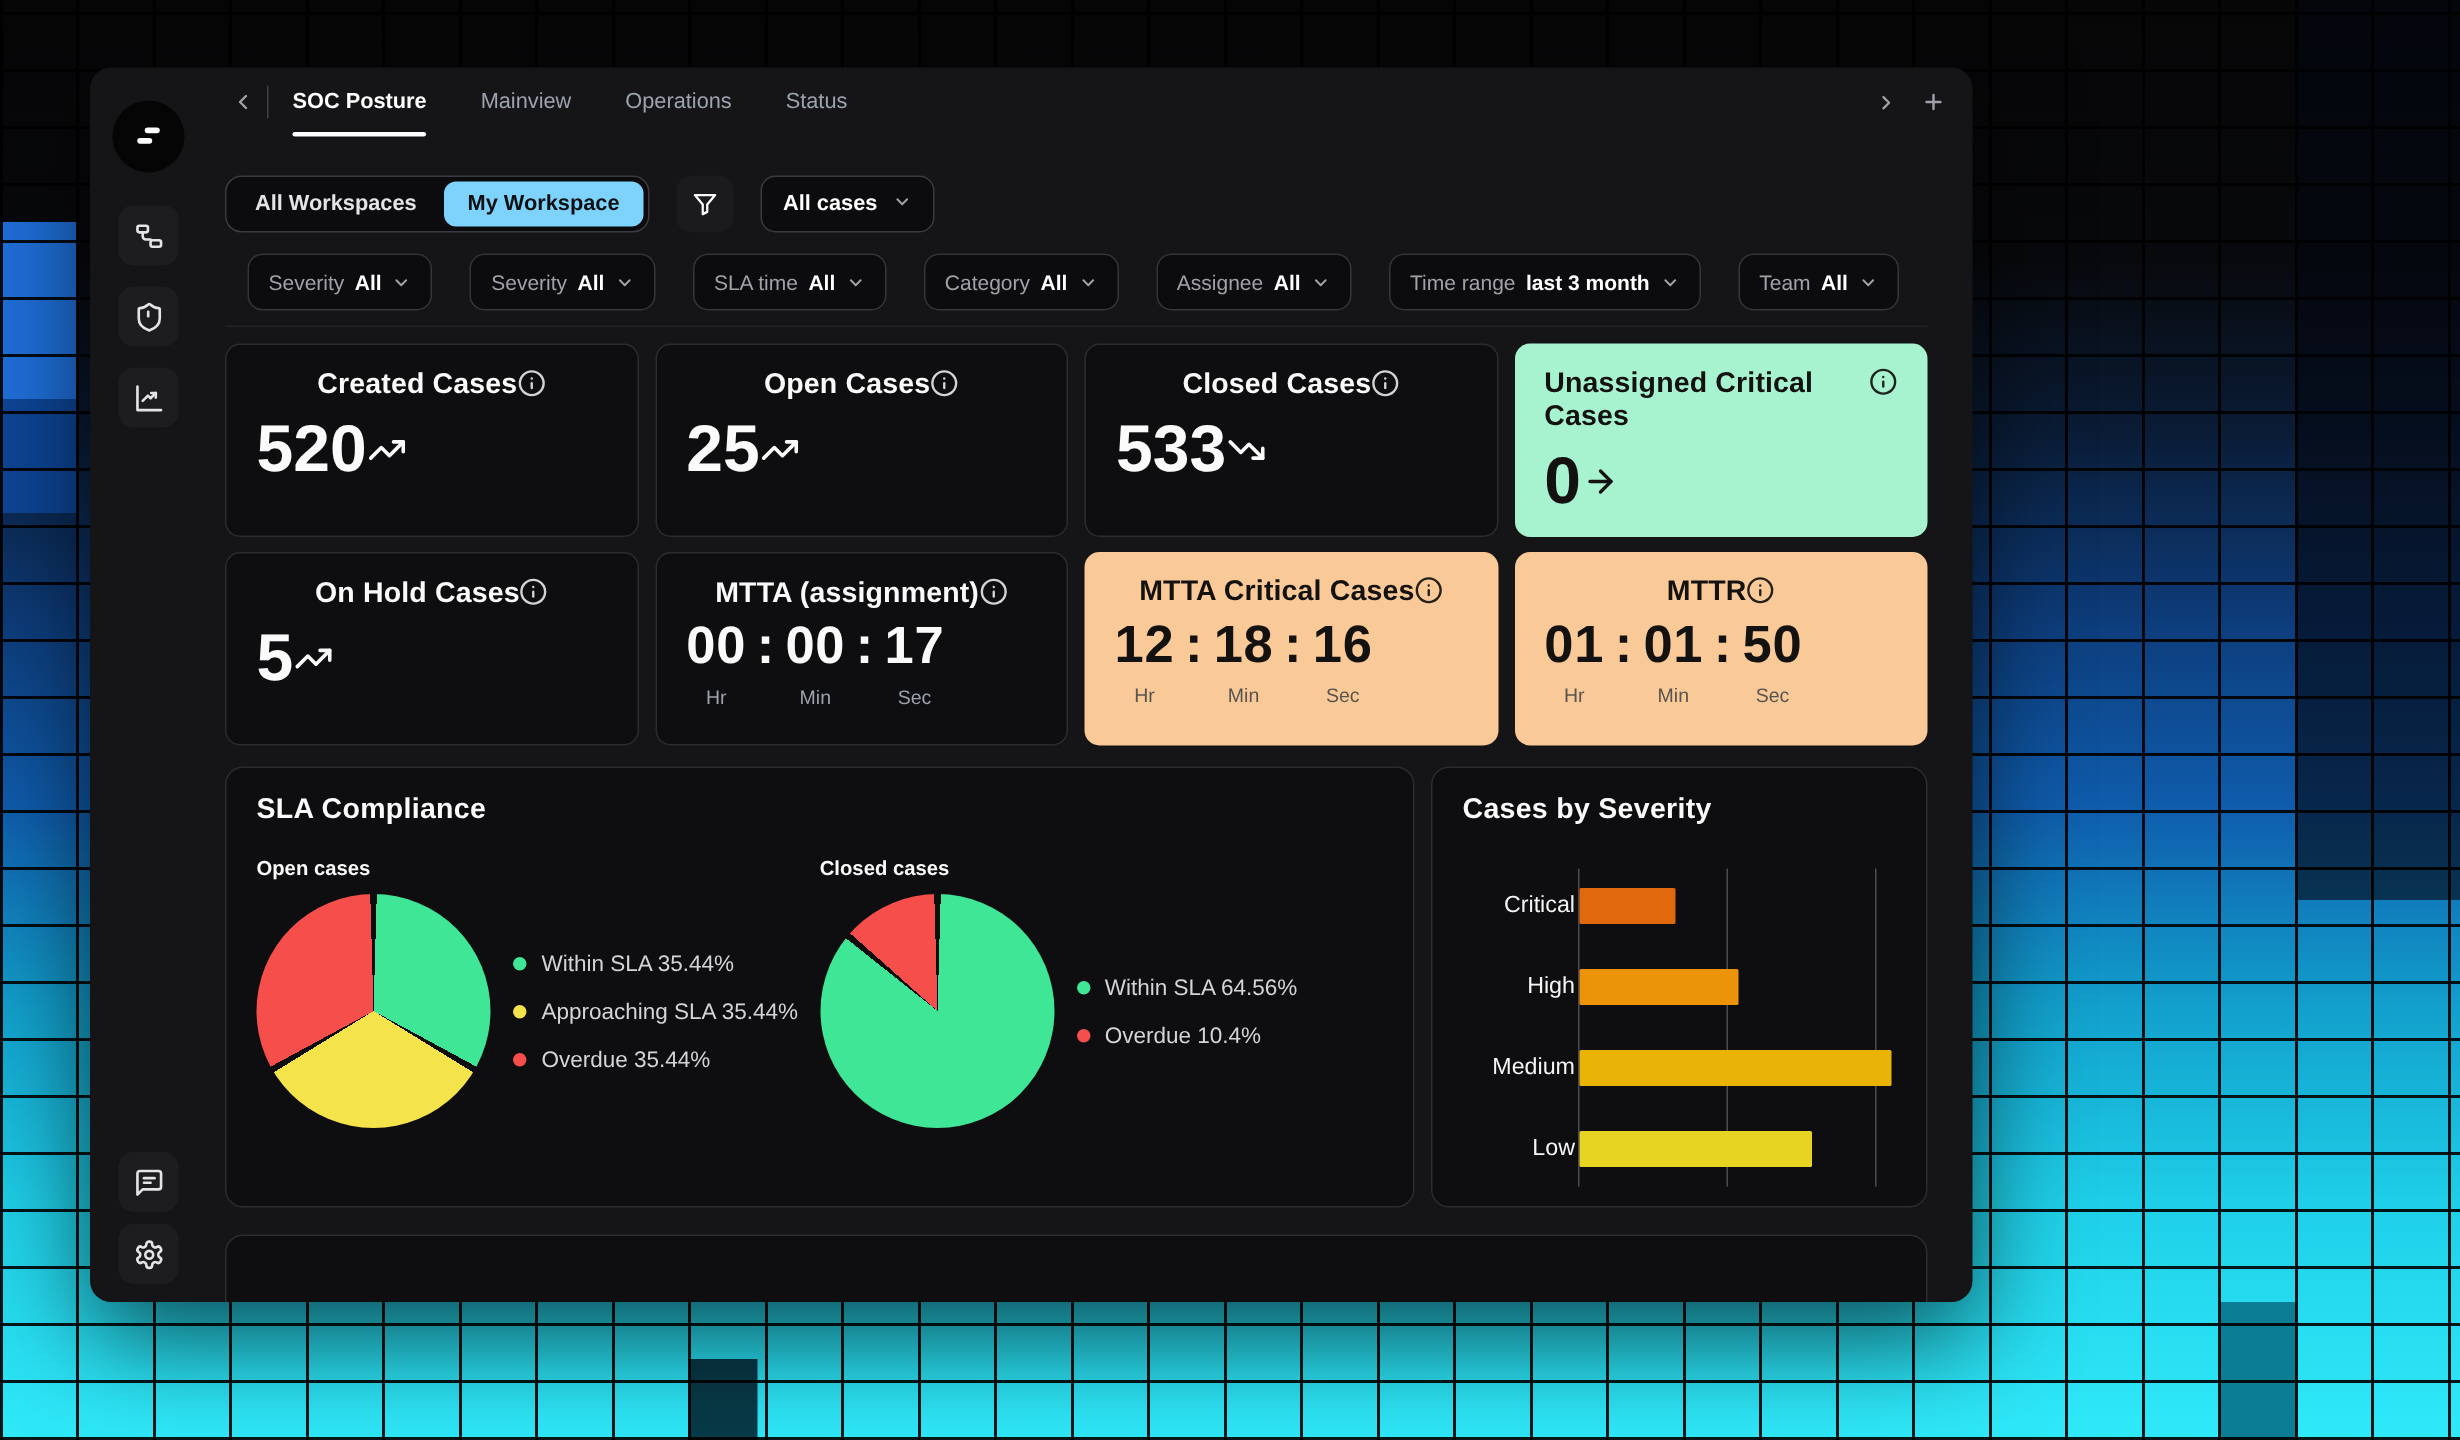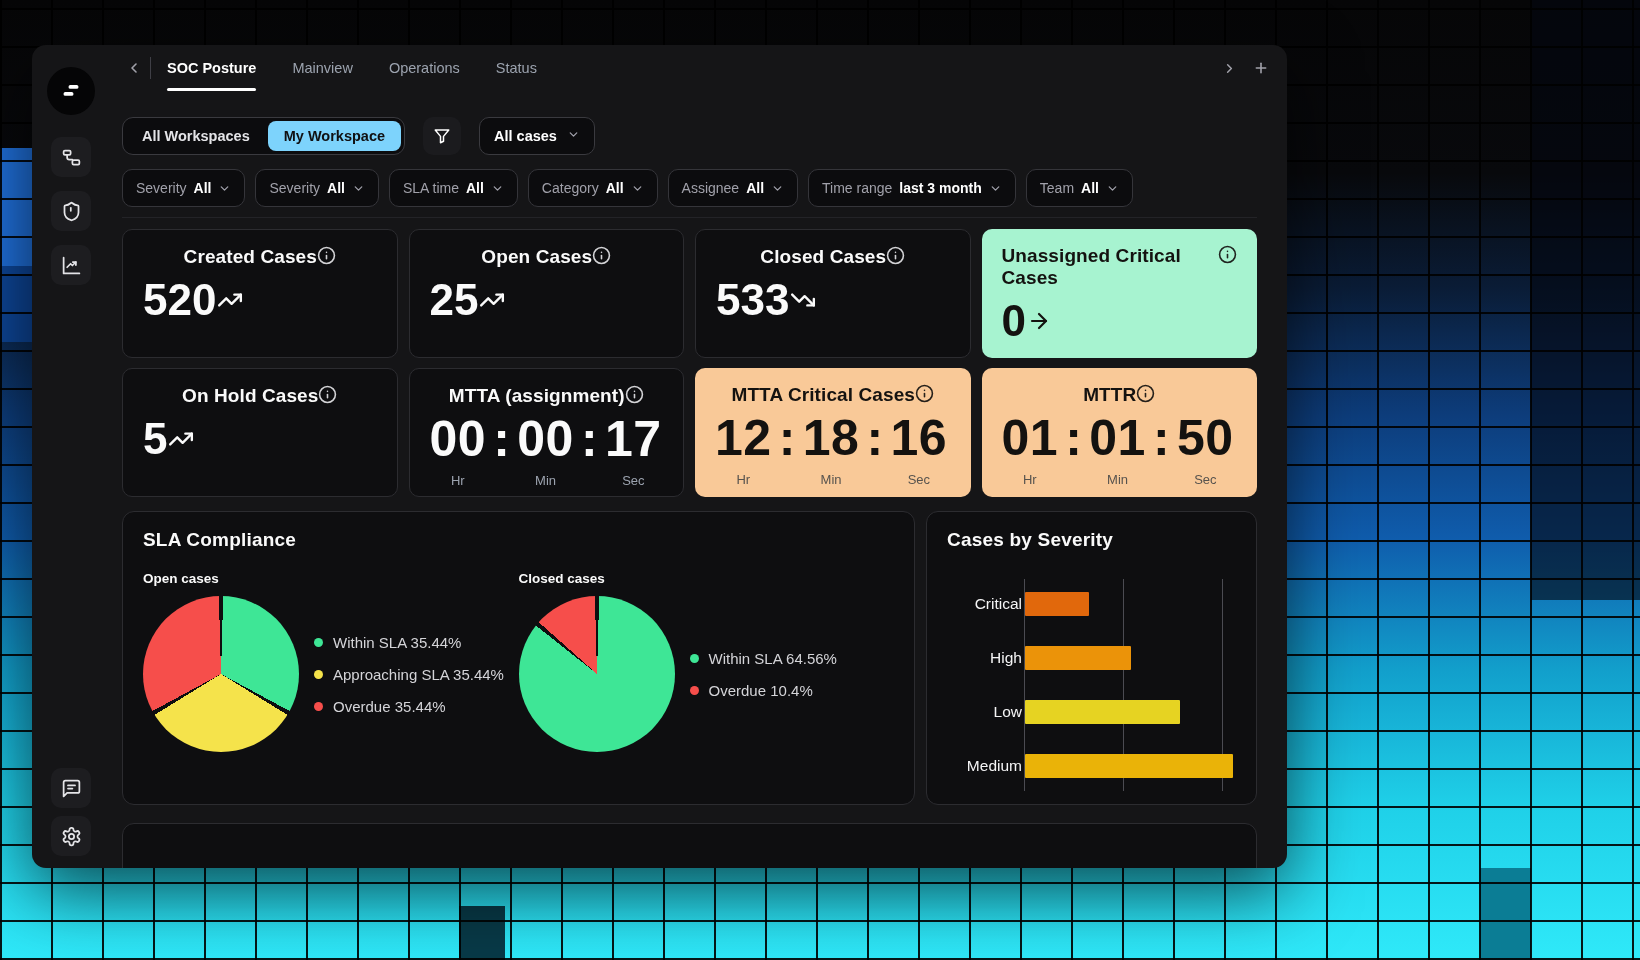--- a/index.html
+++ b/index.html
@@ -15,21 +15,21 @@
   .p2 { left:0; top:266px; width:51px; height:76px; background:#0d4596; }
   .p3 { left:459px; top:906px; width:46px; height:54px; background:#083a48; }
   .p4 { left:1480px; top:868px; width:51px; height:92px; background:#0b7d95; }
   .p5 { right:0; top:0; width:109px; height:600px; background:rgba(3,7,16,0.62); }
   .bg-grid { position:absolute; inset:0;
     background:
       repeating-linear-gradient(90deg, rgba(0,0,0,.9) 0 2px, transparent 2px 51px),
       repeating-linear-gradient(0deg, rgba(0,0,0,.9) 0 2px, transparent 2px 38px); }
 
   
-  .window { position:absolute; left:32px; top:45px; width:1255px; height:823px;
+  .window { position:absolute; left:60px; top:45px; width:1255px; height:823px;
     background:#151517; border-radius:14px; overflow:hidden; display:flex;
     box-shadow:0 24px 70px rgba(0,0,0,.65); color:#fafafa; }
 
   
   .sidebar { width:78px; flex:0 0 78px; display:flex; flex-direction:column;
     align-items:center; padding:22px 0 12px; }
   .logo { width:48px; height:48px; border-radius:50%; background:#050506;
     display:flex; align-items:center; justify-content:center; cursor:pointer; }
   .side-nav { margin-top:22px; display:flex; flex-direction:column; gap:14px; }
   .side-btn { width:40px; height:40px; border:none; border-radius:10px; background:#1d1d20;
@@ -64,21 +64,21 @@
   .icon-btn { width:38px; height:38px; border:none; border-radius:10px; background:#1b1b1e;
     color:#fff; display:flex; align-items:center; justify-content:center; cursor:pointer; }
   .dropdown { display:flex; align-items:center; gap:10px; height:38px; padding:0 14px;
     background:#0c0c0e; border:1px solid #3a3a3f; border-radius:10px; color:#fff;
     font-size:14.5px; font-weight:600; cursor:pointer; font-family:inherit; }
   .dropdown svg, .pill svg { color:#a1a1aa; }
 
   .filters-row2 { display:flex; gap:10px; margin-top:14px; }
   .pill { display:flex; align-items:center; gap:7px; height:38px; padding:0 13px;
     background:#0c0c0e; border:1px solid #35353a; border-radius:10px; cursor:pointer;
-    font-family:inherit; white-space:nowrap; }
+    font-family:inherit; white-space:nowrap;margin-left:15px; }
   .pill-label { color:#a1a1aa; font-size:14px; }
   .pill-value { color:#fff; font-size:14px; font-weight:700; }
   .divider { margin-top:10px; border-bottom:1px solid #232327; }
 
   
   .kpi-grid { margin-top:11px; display:grid; grid-template-columns:repeat(4,1fr);
     gap:10px 11px; }
   .card { height:129px; border-radius:10px; padding:16px 20px; position:relative; }
   .card.dark { background:#0e0e10; border:1px solid #2c2c30; }
   .card.mint { background:var(--mint,#a7f3d0); color:#141210; }
@@ -86,21 +86,21 @@
   .card-head { display:flex; justify-content:center; align-items:flex-start; }
   .card-title { font-size:19px; font-weight:600; letter-spacing:.1px; }
   .info { cursor:pointer; display:flex; opacity:.92; }
   .card.dark .info { color:#e4e4e7; }
   .value-row { display:flex; align-items:center; gap:1px; margin-top:10px; }
   .num { font-size:44px; font-weight:700; line-height:1;
     font-variant-numeric:tabular-nums; }
   .trend { display:flex; }
   .duration { display:flex; align-items:flex-start; gap:7px; margin-top:6px; }
   .dgroup { display:flex; flex-direction:column; align-items:center; }
-  .dnum, .dcolon { font-size:50px; font-weight:700; line-height:1.05;
+  .dnum, .dcolon { font-size:35px; font-weight:700; line-height:1.05;
     font-variant-numeric:tabular-nums; letter-spacing:.5px; }
   .dunit { margin-top:7px; font-size:13px; color:#9ca3af; }
   .card.peach .dunit { color:#57534e; }
 
   
   .panels { margin-top:14px; display:grid; grid-template-columns:1fr 331px; gap:11px; }
   .panel { background:#0e0e10; border:1px solid #2c2c30; border-radius:12px; }
   .panels .panel { height:294px; padding:17px 20px; }
   .panel h3 { font-size:19px; font-weight:700; letter-spacing:.2px; }
 
@@ -535,31 +535,31 @@
                     <div class="sev-bar" style="width: 64.48px; background: rgb(225, 104, 12);"></div>
                   </div>
                 </div>
                 <div class="sev-row">
                   <span class="sev-label">High</span>
                   <div class="sev-plot">
                     <div class="sev-bar" style="width: 106.08px; background: rgb(235, 147, 9);"></div>
                   </div>
                 </div>
                 <div class="sev-row">
+                  <span class="sev-label">Medium</span>
+                  <div class="sev-plot">
+                    <div class="sev-bar" style="width: 208px; background: rgb(234, 179, 8);"></div>
+                  </div>
+                </div>
+                <div class="sev-row">
                   <span class="sev-label">Low</span>
                   <div class="sev-plot">
                     <div class="sev-bar" style="width: 154.96px; background: rgb(230, 211, 34);"></div>
                   </div>
                 </div>
-                <div class="sev-row">
-                  <span class="sev-label">Medium</span>
-                  <div class="sev-plot">
-                    <div class="sev-bar" style="width: 208px; background: rgb(234, 179, 8);"></div>
-                  </div>
-                </div>
               </div>
           </div>
         </section>
       </div>
 
       <div class="panel bottom-panel"></div>
     </div>
   </main>
 </div>
 

